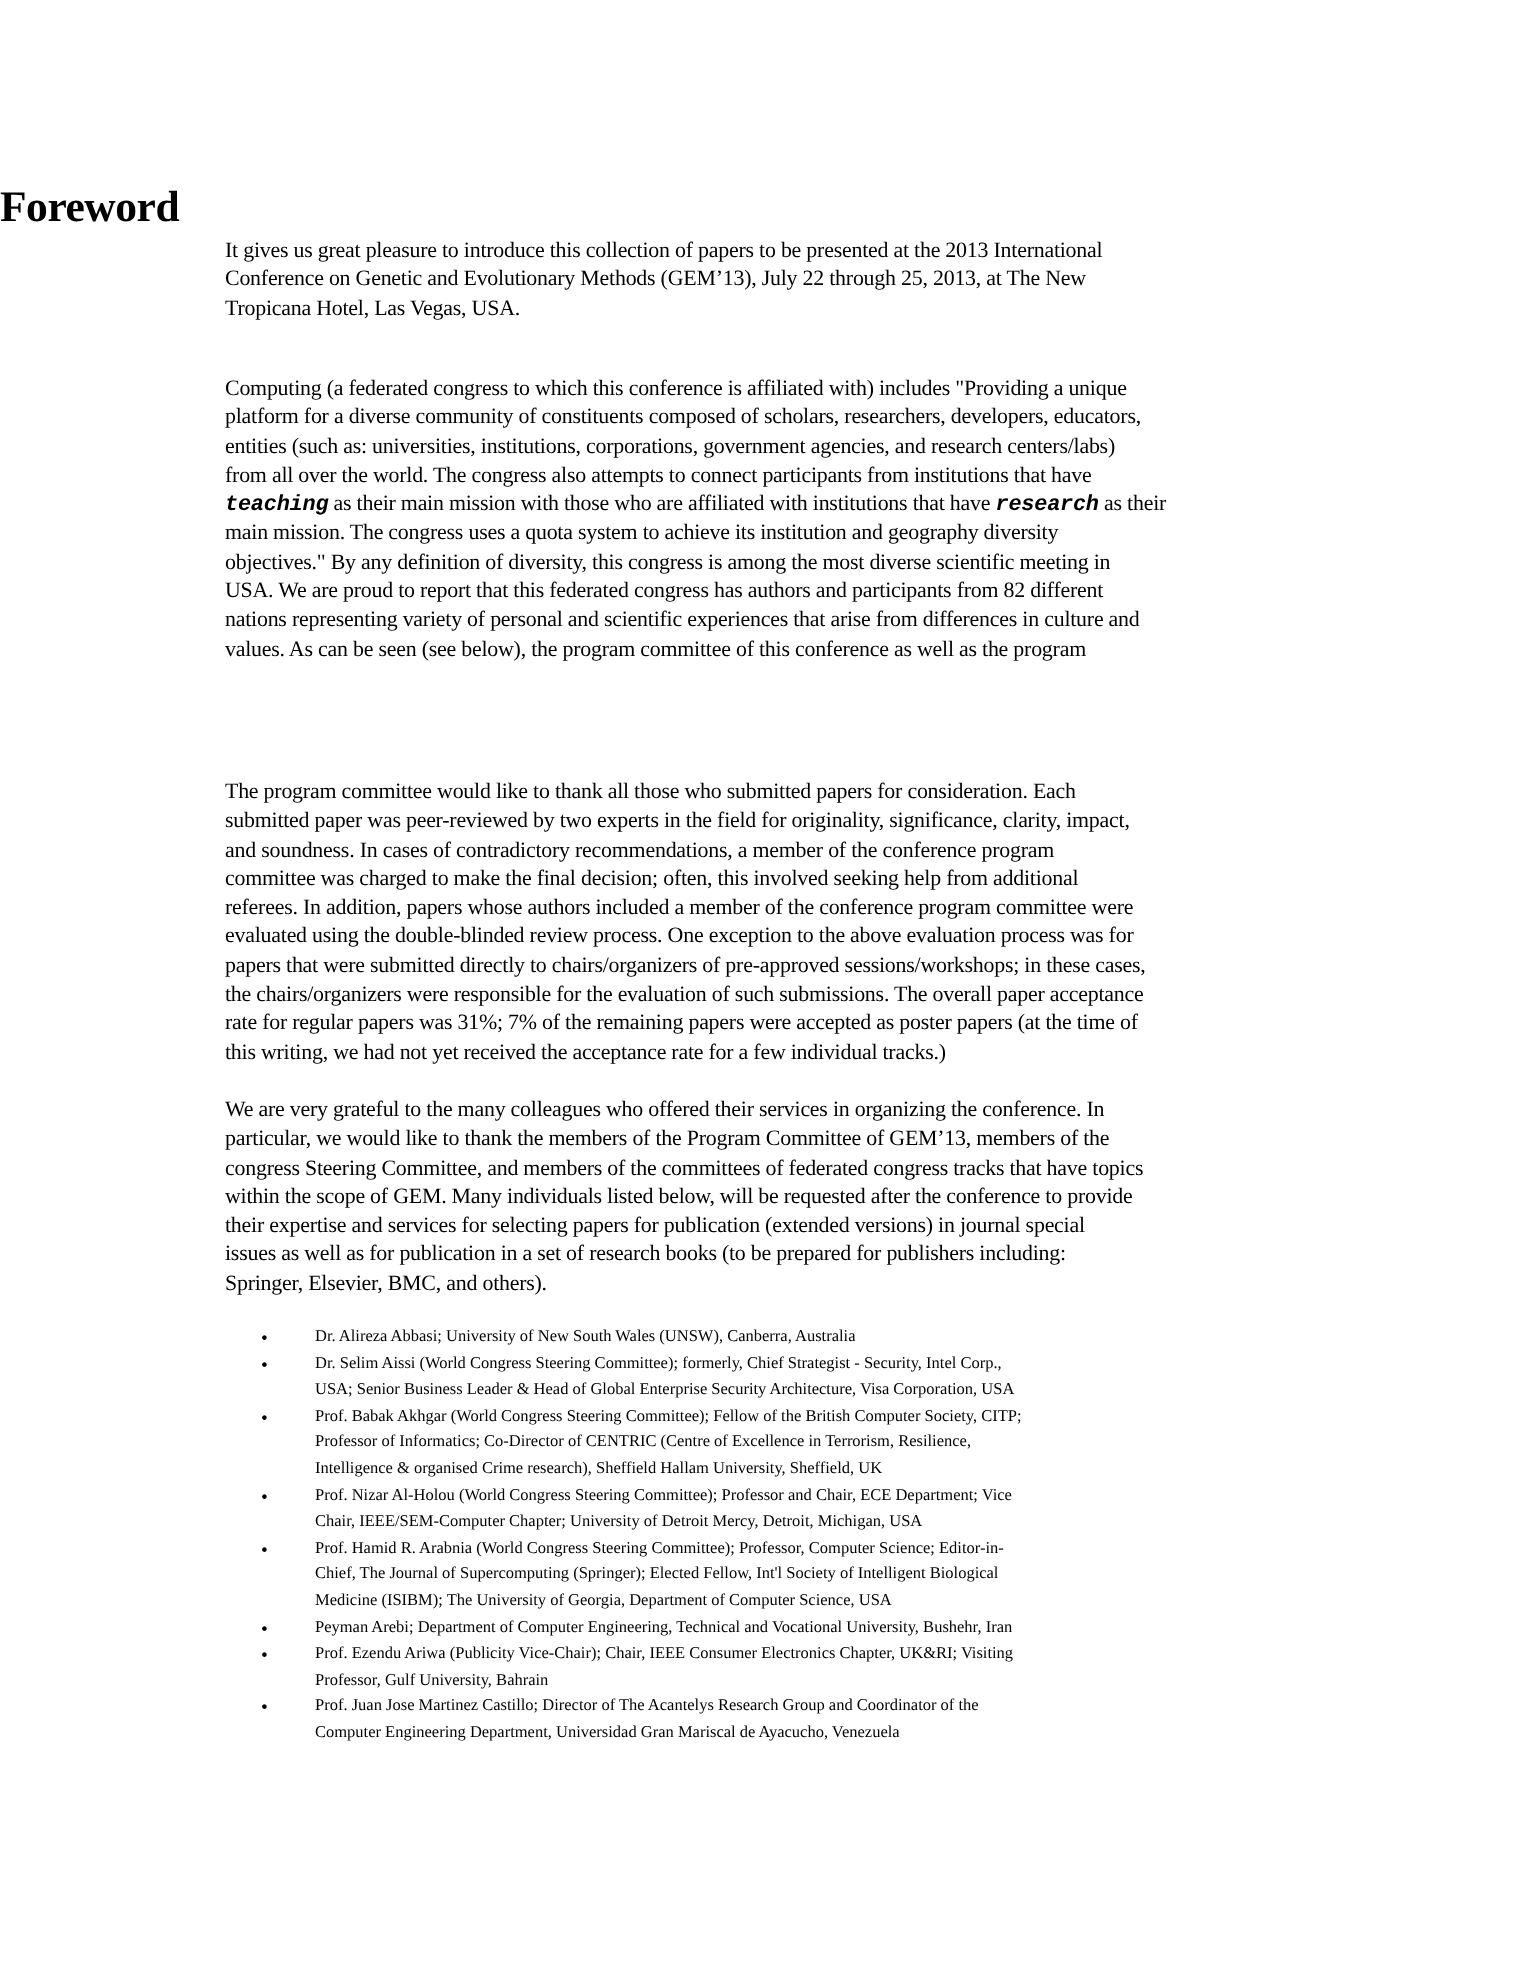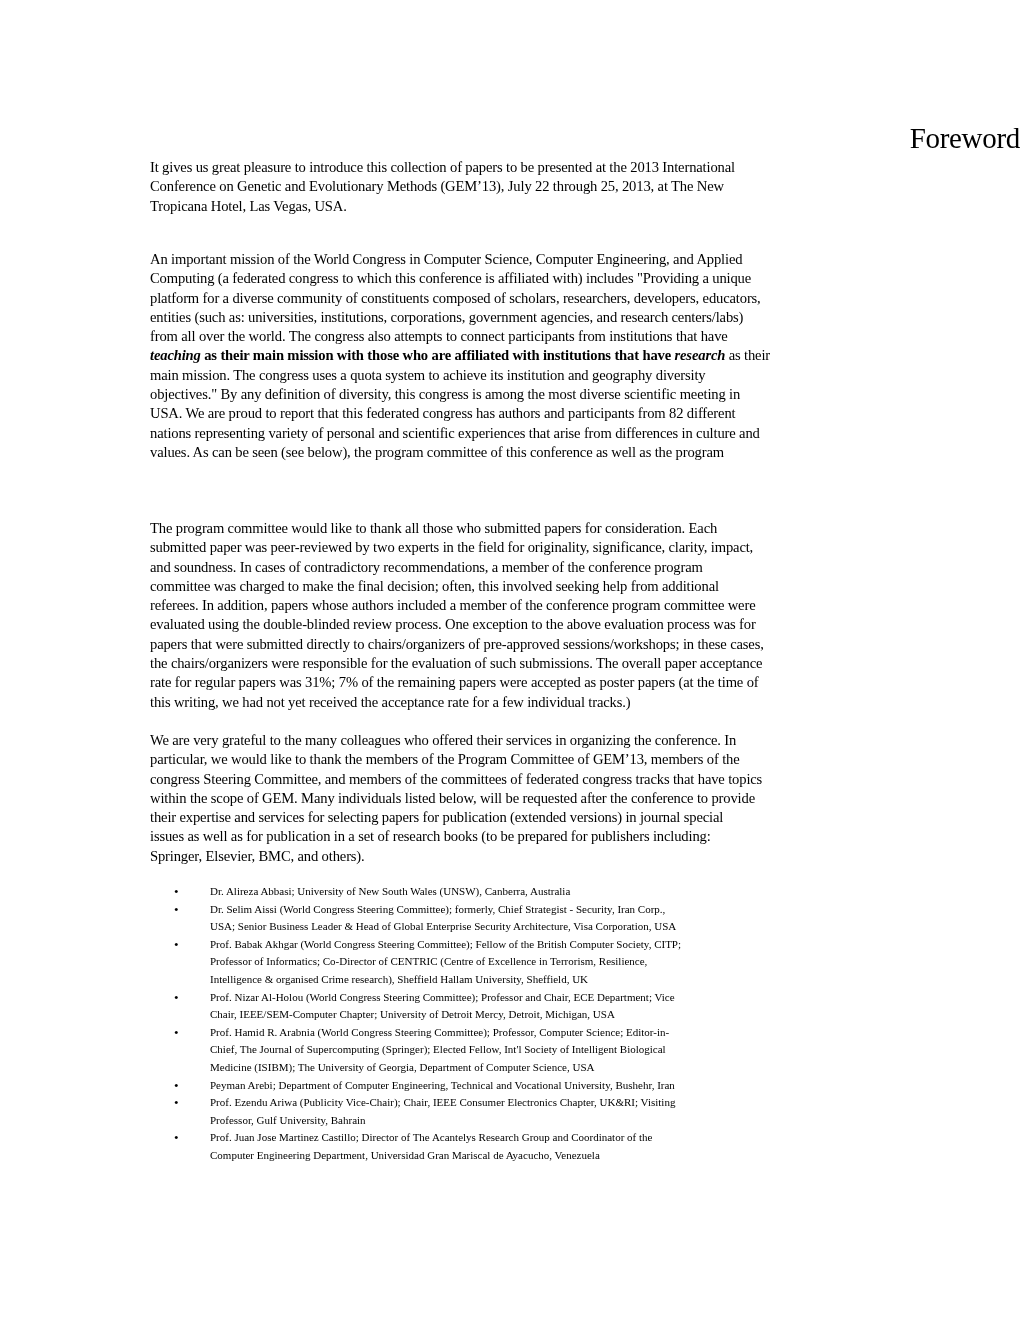--- a/index.html
+++ b/index.html
@@ -20,22 +20,22 @@
       left: 0;
       top: 0;
       width: 1020px;
       height: 1320px;
     }
     .title {
       position: absolute;
       left: 0;
       width: 1020px;
       top: 118px;
-      text-align: right;
-      font-weight: normal;
+      text-align: left;
+      font-weight: bold;
       font-size: 29px;
       line-height: 40px;
       letter-spacing: -0.3px;
     }
     .para {
       position: absolute;
       left: 150px;
       width: 740px;
     }
     .line {
@@ -66,42 +66,42 @@
     }
     .item .line {
       font-size: 11px;
       line-height: 17.6px;
       height: 17.6px;
       letter-spacing: 0px;
     }
     .emph {
       font-weight: bold;
       font-style: italic;
+      font-family: Liberation Mono, monospace;
     }
   </style>
 </head>
 <body>
 
 <div class="page">
 
   <div class="title">Foreword</div>
 
   <div class="para" style="top:158px;">
     <span class="line">It gives us great pleasure to introduce this collection of papers to be presented at the 2013 International</span>
     <span class="line">Conference on Genetic and Evolutionary Methods (GEM’13), July 22  through 25, 2013, at The New</span>
     <span class="line">Tropicana Hotel,  Las Vegas, USA.</span>
   </div>
 
   <div class="para" style="top:250px;">
-    <span class="line">An important mission of the World Congress in Computer Science, Computer Engineering, and Applied</span>
     <span class="line">Computing (a federated congress to which this conference is affiliated with) includes "Providing a unique</span>
     <span class="line">platform for a diverse community of constituents composed of scholars, researchers, developers, educators,</span>
     <span class="line">entities (such as: universities, institutions, corporations, government agencies, and research centers/labs)</span>
     <span class="line">from all over the world. The congress also attempts to connect participants from institutions that have</span>
-    <span class="line"><span class="emph">teaching</span><span style="white-space:pre;font-weight:bold;"> as their main mission with those who are affiliated with institutions that have </span><span class="emph">research</span><span style="white-space:pre;text-align:right;"> as their</span></span>
+    <span class="line"><span class="emph">teaching</span><span style="white-space:pre;"> as their main mission with those who are affiliated with institutions that have </span><span class="emph">research</span><span style="white-space:pre;text-align:right;"> as their</span></span>
     <span class="line">main mission. The congress uses a quota system to achieve its institution and geography diversity</span>
     <span class="line">objectives." By any definition of diversity, this congress is among the most diverse scientific meeting in</span>
     <span class="line">USA. We are proud to report that this federated congress has authors and participants from 82 different</span>
     <span class="line">nations representing variety of personal and scientific experiences that arise from differences in culture and</span>
     <span class="line">values. As can be seen (see below), the program committee of this conference as well as the program</span>
   </div>
 
   <div class="para" style="top:519px;">
     <span class="line">The program committee would like to thank all those who submitted papers for consideration. Each</span>
     <span class="line">submitted paper was peer-reviewed by two experts in the field for originality, significance, clarity, impact,</span>
@@ -127,21 +127,21 @@
 
   <div class="list">
 
     <div class="item">
       <span class="bullet">•</span>
       <span class="line">Dr. Alireza Abbasi; University of New South Wales (UNSW), Canberra, Australia</span>
     </div>
 
     <div class="item">
       <span class="bullet">•</span>
-      <span class="line">Dr. Selim Aissi (World Congress Steering Committee); formerly, Chief Strategist - Security, Iran Corp.,</span>
+      <span class="line">Dr. Selim Aissi (World Congress Steering Committee); formerly, Chief Strategist - Security, Intel Corp.,</span>
       <span class="line">USA; Senior Business Leader &amp; Head of Global Enterprise Security Architecture, Visa Corporation, USA</span>
     </div>
 
     <div class="item">
       <span class="bullet">•</span>
       <span class="line">Prof. Babak Akhgar (World Congress Steering Committee); Fellow of the British Computer Society, CITP;</span>
       <span class="line">Professor of Informatics; Co-Director of CENTRIC (Centre of Excellence in Terrorism, Resilience,</span>
       <span class="line">Intelligence &amp; organised Crime research), Sheffield Hallam University, Sheffield, UK</span>
     </div>
 

